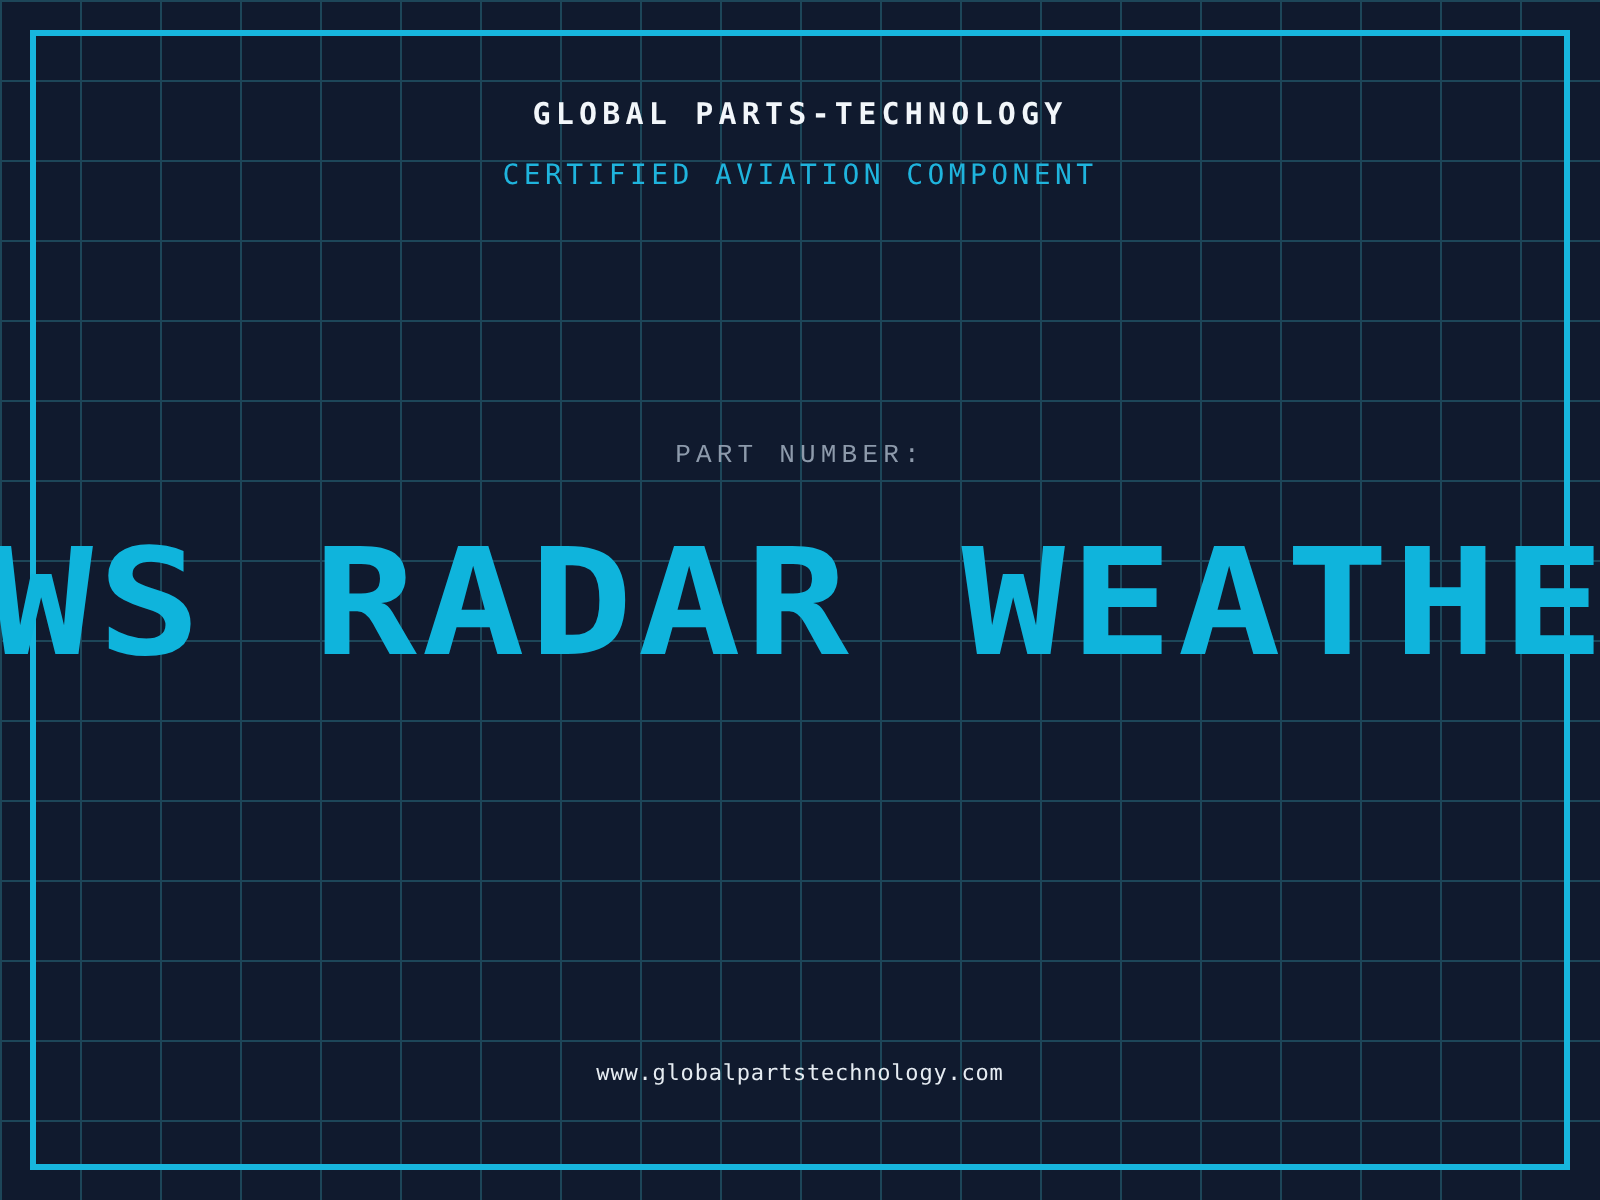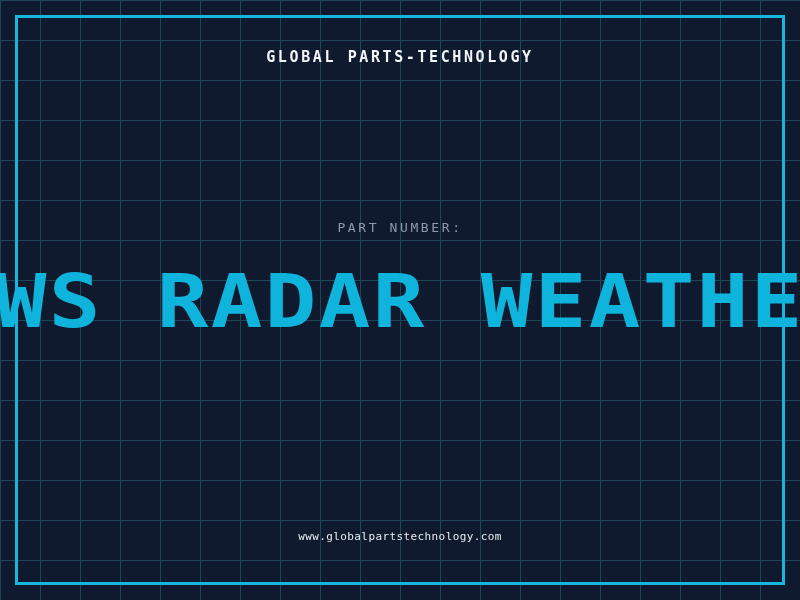--- a/index.html
+++ b/index.html
@@ -56,20 +56,21 @@
     color: #1fb4dd;
     font-size: 14px;
     letter-spacing: 2.2px;
   }
 
   #part-label {
     top: 220px;
     color: #8d9aab;
     font-size: 13px;
     letter-spacing: 2.6px;
+    font-family: Liberation Mono, monospace;
   }
 
   
   #part-number-wrap {
     position: absolute;
     left: 0;
     top: 266px;
     width: 800px;
     height: 72px;
     display: flex;
@@ -99,20 +100,21 @@
 </style>
 </head>
 <body>
 
 <div id="card">
 
   <div id="frame"></div>
 
   <div class="row" id="company-title">GLOBAL PARTS-TECHNOLOGY</div>
 
+  <div class="row" id="company-subtitle">CERTIFIED AVIATION COMPONENT</div>
 
   <div class="row" id="part-label">PART NUMBER:</div>
 
   <div id="part-number-wrap">
     <div id="part-number">NWS RADAR WEATHER</div>
   </div>
 
   <div class="row" id="website">www.globalpartstechnology.com</div>
 
 </div>

